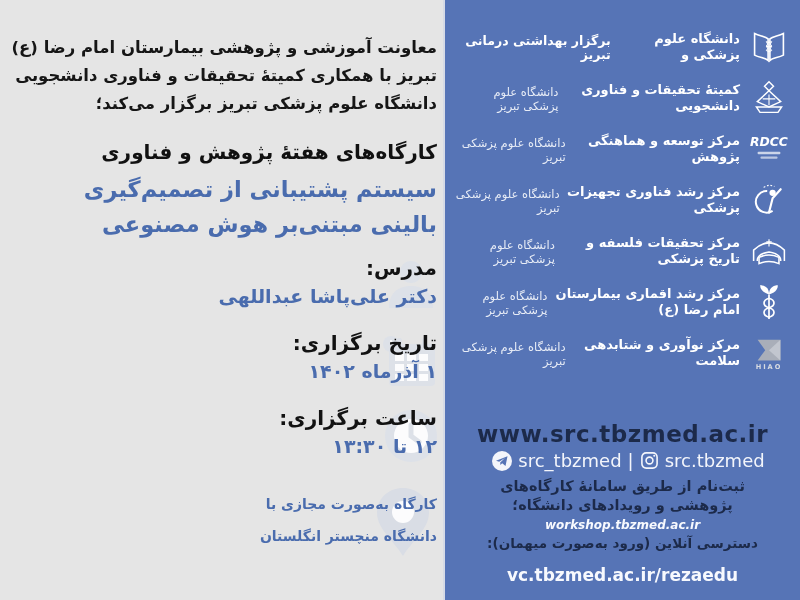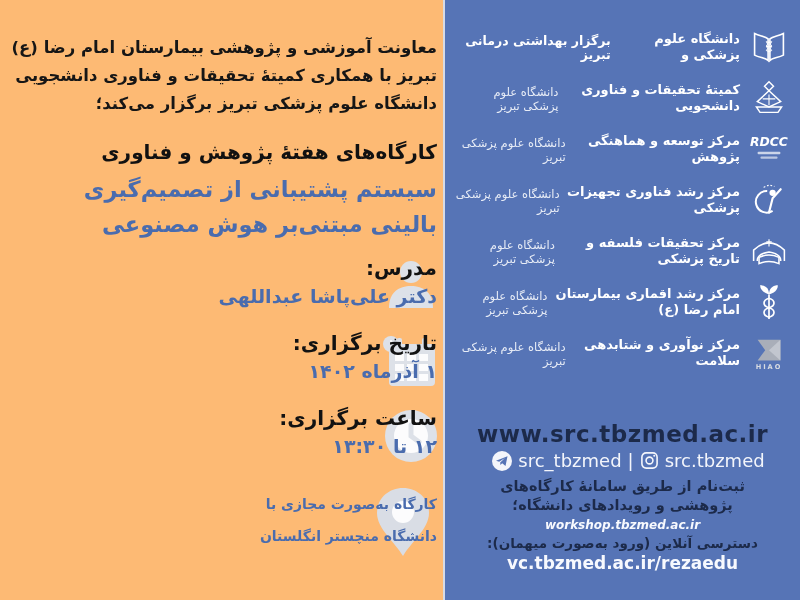--- a/index.html
+++ b/index.html
@@ -1,20 +1,20 @@
 <!DOCTYPE html>
 <html lang="fa"><head>
 <meta charset="utf-8">
 <style>
   * { margin:0; padding:0; box-sizing:border-box; }
   body { background:#e9e9e9; font-family:"DejaVu Sans", sans-serif; }
   .poster { position:relative; width:800px; height:600px; background:#fcfcfd; overflow:hidden; }
 
   
-  .left-col { position:absolute; left:0; top:0; width:443px; height:600px; background:#fdba74; }
+  .left-col { position:absolute; left:0; top:0; width:443px; height:600px; background:#e5e5e5; }
   .left-col .txt { position:absolute; right:6px; direction:rtl; text-align:right; z-index:2; }
   .intro { top:34px; color:#161616; font-weight:700; font-size:16.5px; line-height:28px; }
   .series-title { top:140px; color:#111; font-weight:700; font-size:20px; }
   .workshop-title { top:172px; color:#4a6cae; font-weight:700; font-size:22.5px; line-height:35px; }
   .sec-label { color:#121212; font-weight:700; font-size:20px; }
   .sec-value { color:#4a6cae; font-weight:700; font-size:19px; }
   .lbl-instructor { top:256px; }
   .val-instructor { top:285px; right:24px; }
   .lbl-date { top:331px; }
   .val-date { top:360px; right:24px; }
@@ -35,21 +35,21 @@
   .org-sub  { color:#e7ecf6; font-weight:400; font-size:11.5px; line-height:14px; margin-top:3px; }
   .org-item:first-child .org-sub { font-weight:700; font-size:12.5px; color:#fff; }
 
   .footer { position:absolute; top:421px; left:0; right:0; text-align:center; }
   .site-url { direction:ltr; color:#1c2a4a; font-weight:700; font-size:23px; letter-spacing:.5px; }
   .social-row { direction:ltr; margin-top:3px; display:flex; align-items:center; justify-content:center; gap:6px;
                 color:#f3f5fb; font-size:18px; font-weight:500;margin-left:12px; }
   .register { direction:rtl; margin-top:6px; color:#1c2a4a; font-weight:700; font-size:14.5px; line-height:19px; }
   .workshop-url { direction:ltr; margin-top:3px; color:#f7f9fe; font-weight:700; font-size:12px;font-style:italic; }
   .access { direction:rtl; margin-top:3px; color:#1c2a4a; font-weight:700; font-size:13.5px; }
-  .vc-url { direction:ltr; margin-top:2px; color:#f7f9fe; font-weight:700; font-size:17px; }
+  .vc-url { direction:ltr; margin-top:14px; color:#f7f9fe; font-weight:700; font-size:17px; }
 
   svg { display:block; }
 </style>
 </head>
 <body>
 
 <div class="poster">
 
   <div class="left-col">
 

